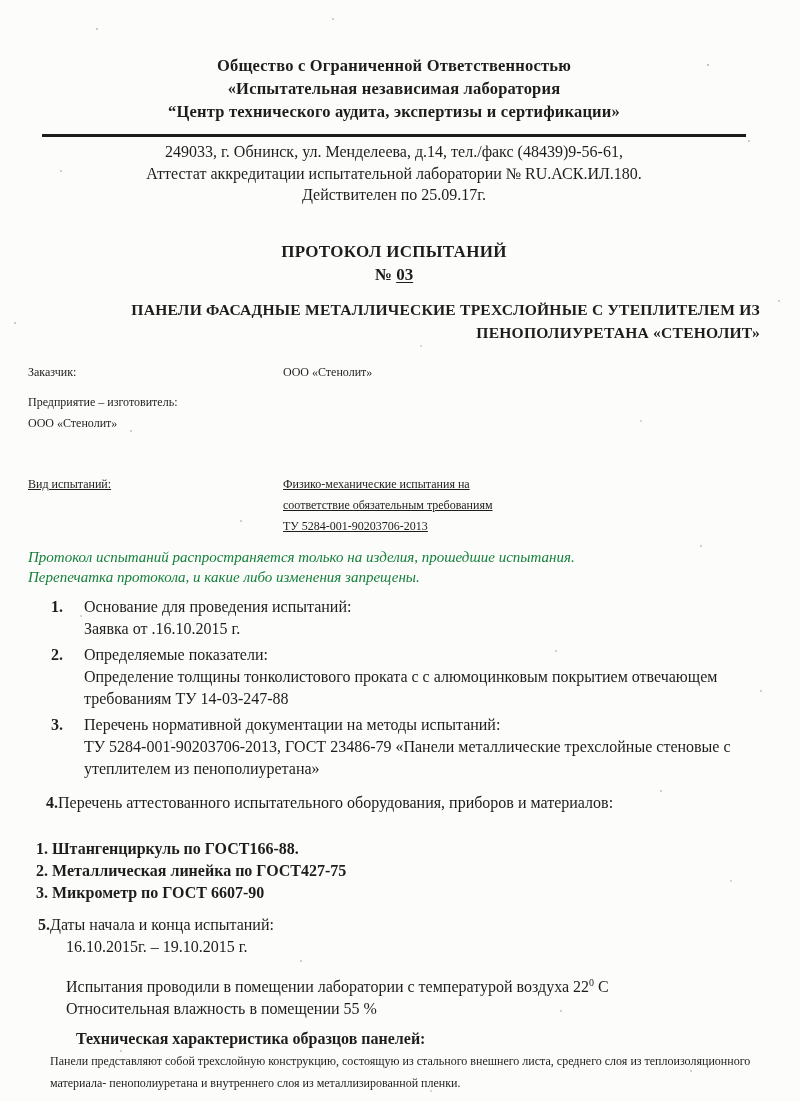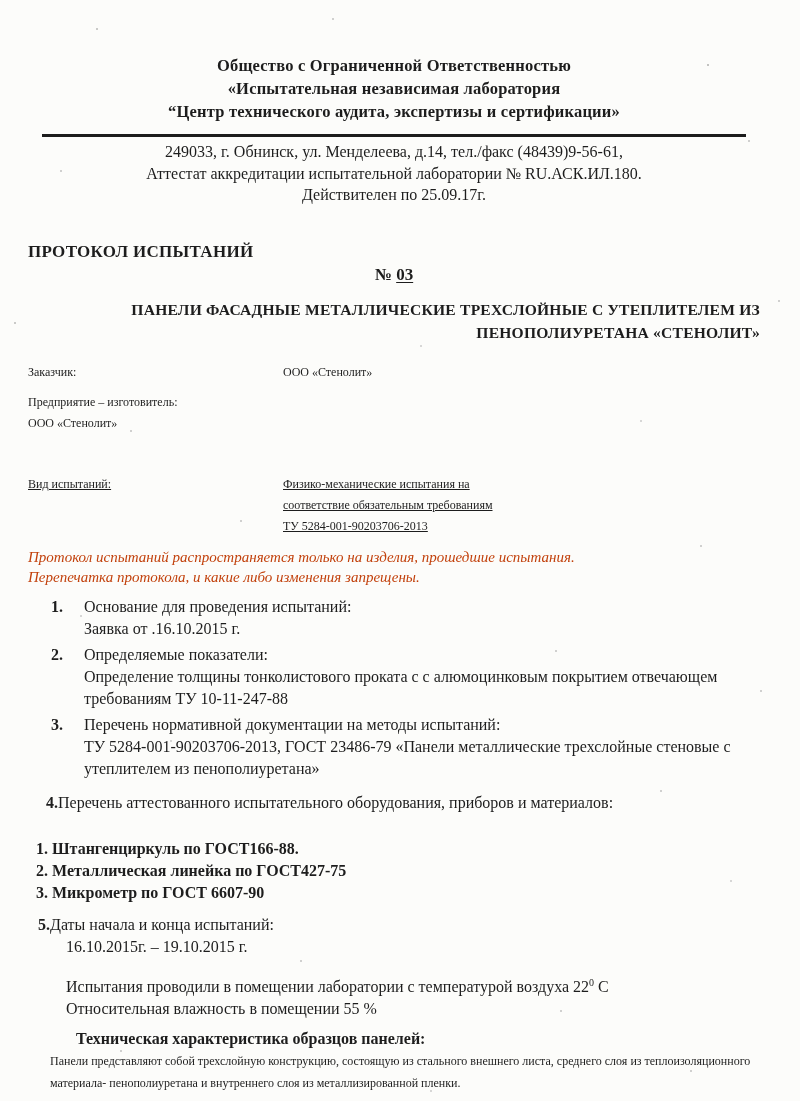--- a/index.html
+++ b/index.html
@@ -12,34 +12,34 @@
     overflow:hidden;
   }
   .page { position:absolute; inset:0; padding:54px 40px 0 28px; }
 
   .org-line { font-weight:700; font-size:16.5px; line-height:23px; letter-spacing:.2px; text-align:center; }
 
   .rule { border:none; border-top:3px solid #1c1c1c; margin:11px 14px 4px 14px; }
 
   .contact-line { font-size:16px; line-height:21.5px; text-align:center; }
 
-  .protocol-title { margin-top:34px; font-weight:700; font-size:17px; line-height:23px; letter-spacing:.3px; }
+  .protocol-title { margin-top:34px; font-weight:700; font-size:17px; line-height:23px; text-align:center; letter-spacing:.3px; }
   .protocol-number { font-weight:700; font-size:17px; line-height:23px; text-align:center; }
   .protocol-number .num { text-decoration:underline; text-underline-offset:2px; }
 
   .subject { margin-top:12px; font-weight:700; font-size:15.6px; line-height:23px; text-align:right; letter-spacing:.2px; }
 
   .fields { margin-top:18px; font-size:12px; line-height:21px; }
   .field-row { display:flex; }
   .field-row.manufacturer { margin-top:9px;flex-direction:column; }
   .field-row.test-type { margin-top:40px;text-decoration:underline; }
   .field-label { width:255px; flex:none; }
   .field-value-lines div { line-height:21px; }
 
-  .disclaimer { margin-top:10px; font-style:italic; font-size:15px; line-height:20.5px; color:#c2410c; }
+  .disclaimer { margin-top:10px; font-style:italic; font-size:15px; line-height:20.5px; color:#15803d; }
 
   .numbered-list { margin-top:8px; font-size:16px; }
   .num-item { display:flex; padding-left:23px; margin-bottom:4px; line-height:22px; }
   .num-item .num { width:33px; flex:none; font-weight:700; }
   .num-item .body { flex:1; padding-right:10px; }
 
   .section4-heading { margin-top:12px; padding-left:18px; font-size:16px; line-height:22px; }
   .bold-num { font-weight:700; }
 
   .equipment { margin-top:24px; padding-left:8px; font-size:16px; line-height:22px;font-weight:bold; }
@@ -126,21 +126,21 @@
       <div class="num">1.</div>
       <div class="body">
         <div>Основание для проведения испытаний:</div>
         <div>Заявка от .16.10.2015 г.</div>
       </div>
     </div>
     <div class="num-item">
       <div class="num">2.</div>
       <div class="body">
         <div>Определяемые показатели:</div>
-        <div>Определение толщины тонколистового проката с с алюмоцинковым покрытием отвечающем требованиям ТУ 10-11-247-88</div>
+        <div>Определение толщины тонколистового проката с с алюмоцинковым покрытием отвечающем требованиям ТУ 14-03-247-88</div>
       </div>
     </div>
     <div class="num-item">
       <div class="num">3.</div>
       <div class="body">
         <div>Перечень нормативной документации на методы испытаний:</div>
         <div>ТУ 5284-001-90203706-2013, ГОСТ 23486-79 «Панели металлические трехслойные стеновые с утеплителем из пенополиуретана»</div>
       </div>
     </div>
   </div>

